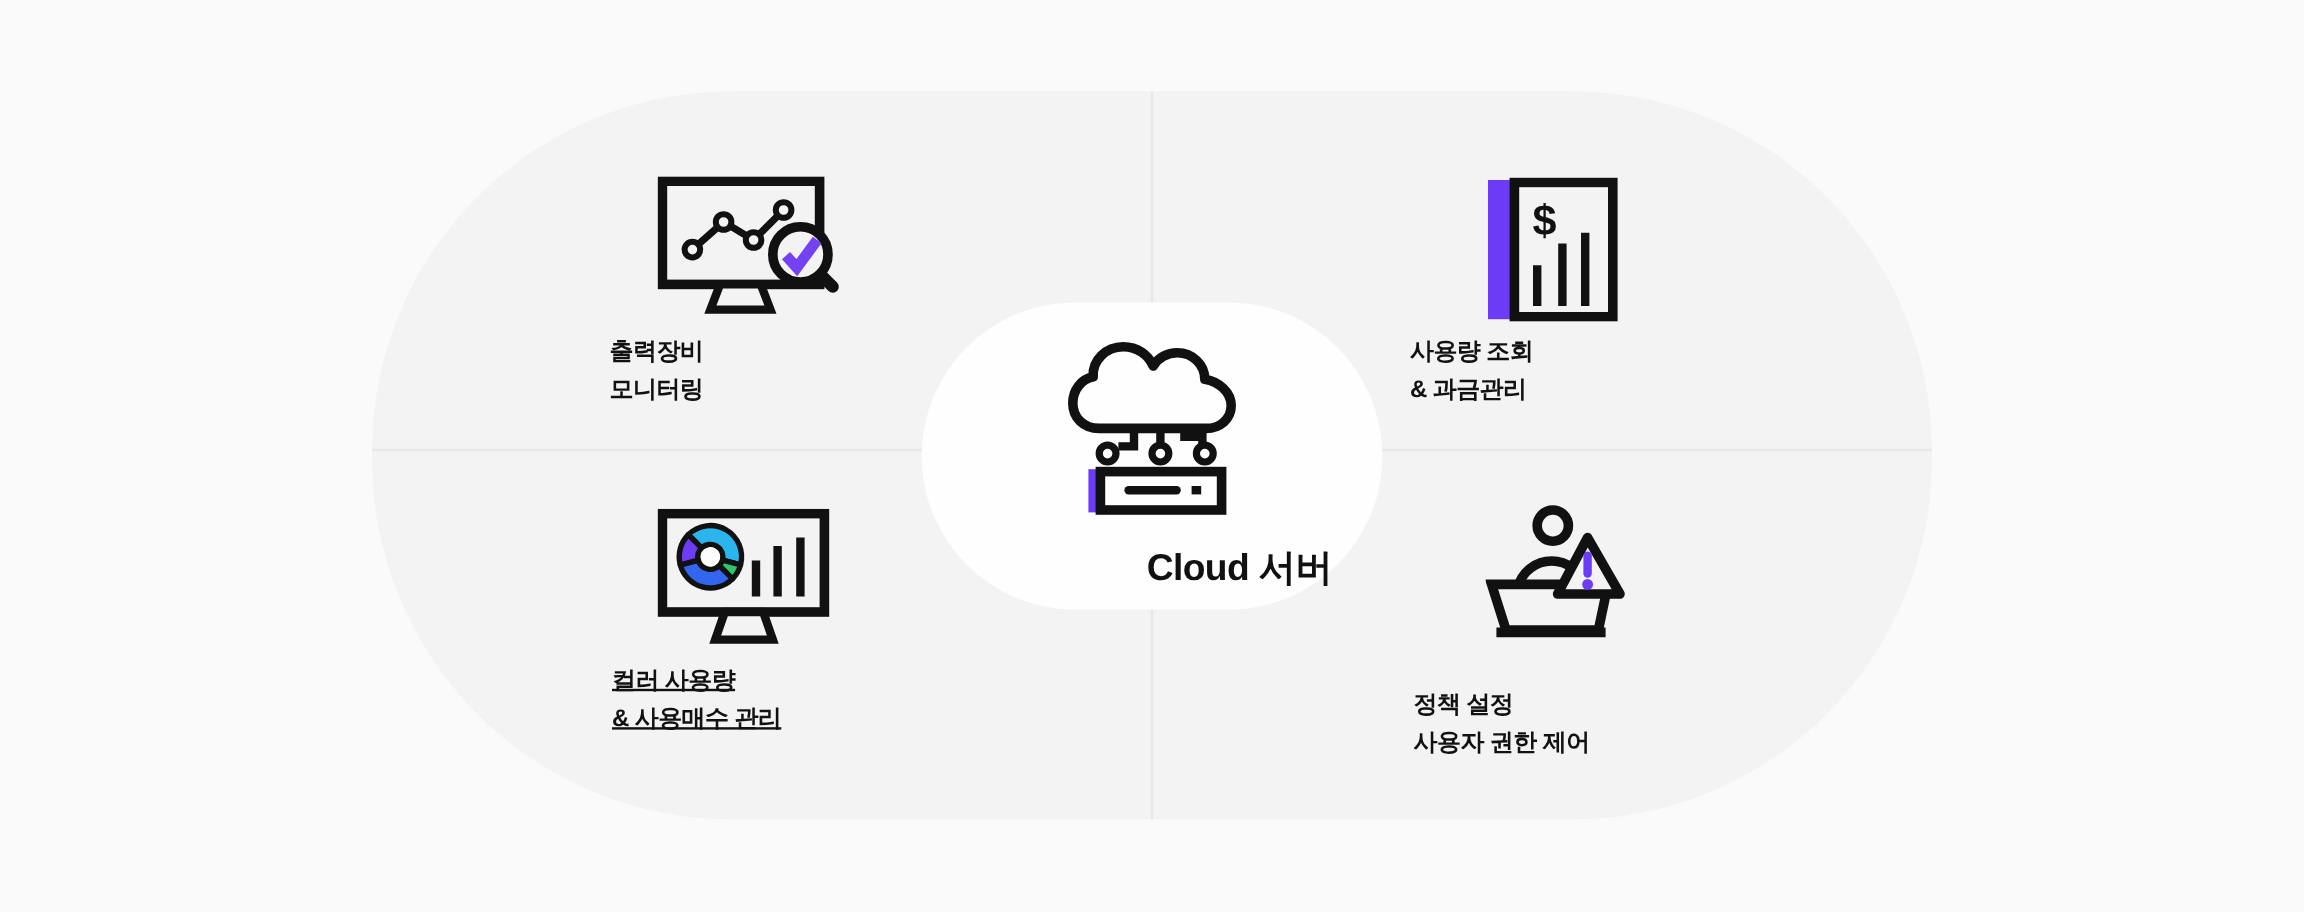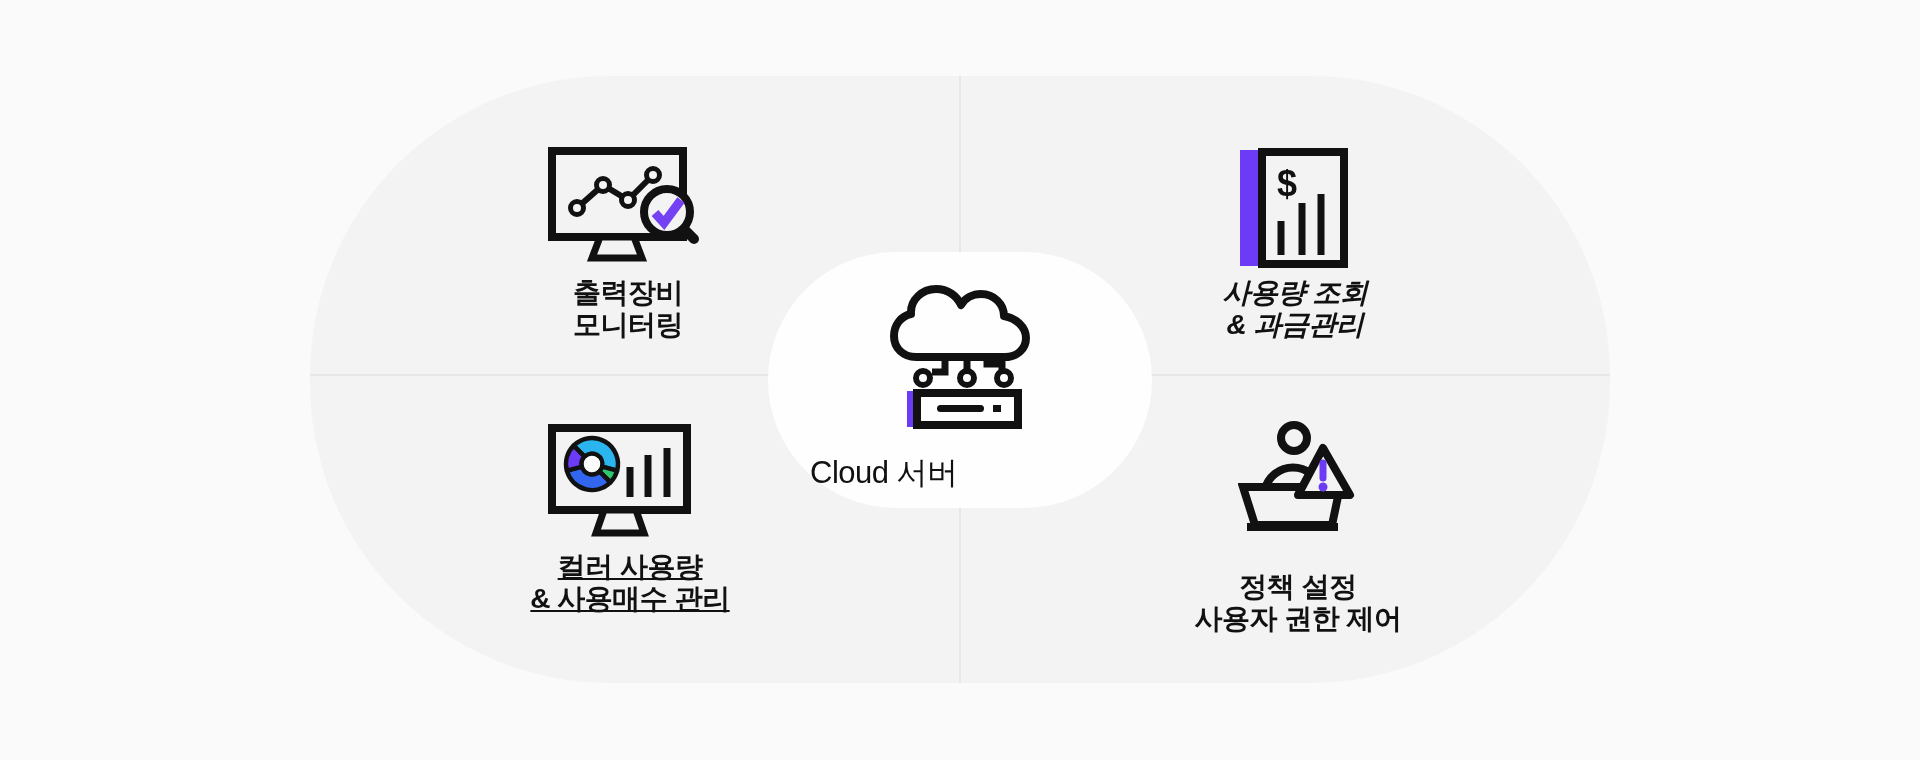--- a/index.html
+++ b/index.html
@@ -40,40 +40,40 @@
     position: absolute;
     left: 768px; top: 252px;
     width: 384px; height: 256px;
     background: #FEFEFE;
     border-radius: 130px;
   }
   .abs { position: absolute; }
   .feature-label {
     position: absolute;
     width: 240px;
-    text-align: center;
-    font-size: 28px;
+    text-align: left;
+    font-size: 20px;
     font-weight: 700;
     line-height: 32px;
     letter-spacing: -0.5px;
     color: #111;
     white-space: pre-line;
   }
   .center-label {
     position: absolute;
     left: 810px; top: 452px;
     width: 300px;
-    text-align: left;
+    text-align: right;
     font-size: 31px;
-    font-weight: 400;
+    font-weight: 700;
     letter-spacing: -0.5px;
     color: #111;
   }
   .label-tl { left: 508px;  top: 277px; }
-  .label-tr { left: 1175px; top: 277px; font-style: italic; }
+  .label-tr { left: 1175px; top: 277px; }
   .label-bl { left: 510px;  top: 551px; text-decoration: underline; }
   .label-br { left: 1178px; top: 551px; margin-top: 20px; }
   svg { display: block; }
 </style>
 </head>
 <body>
 
 <div class="stage">
 
   <div class="panel">

